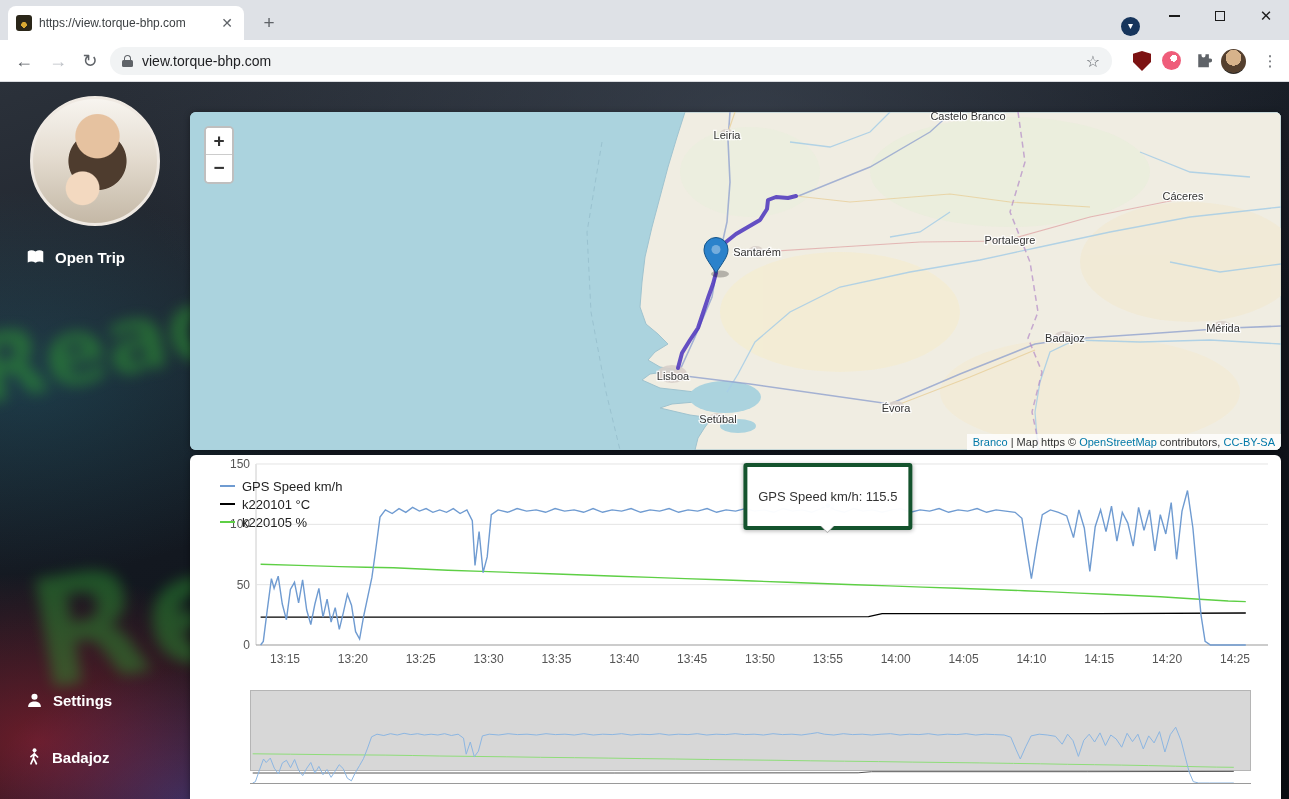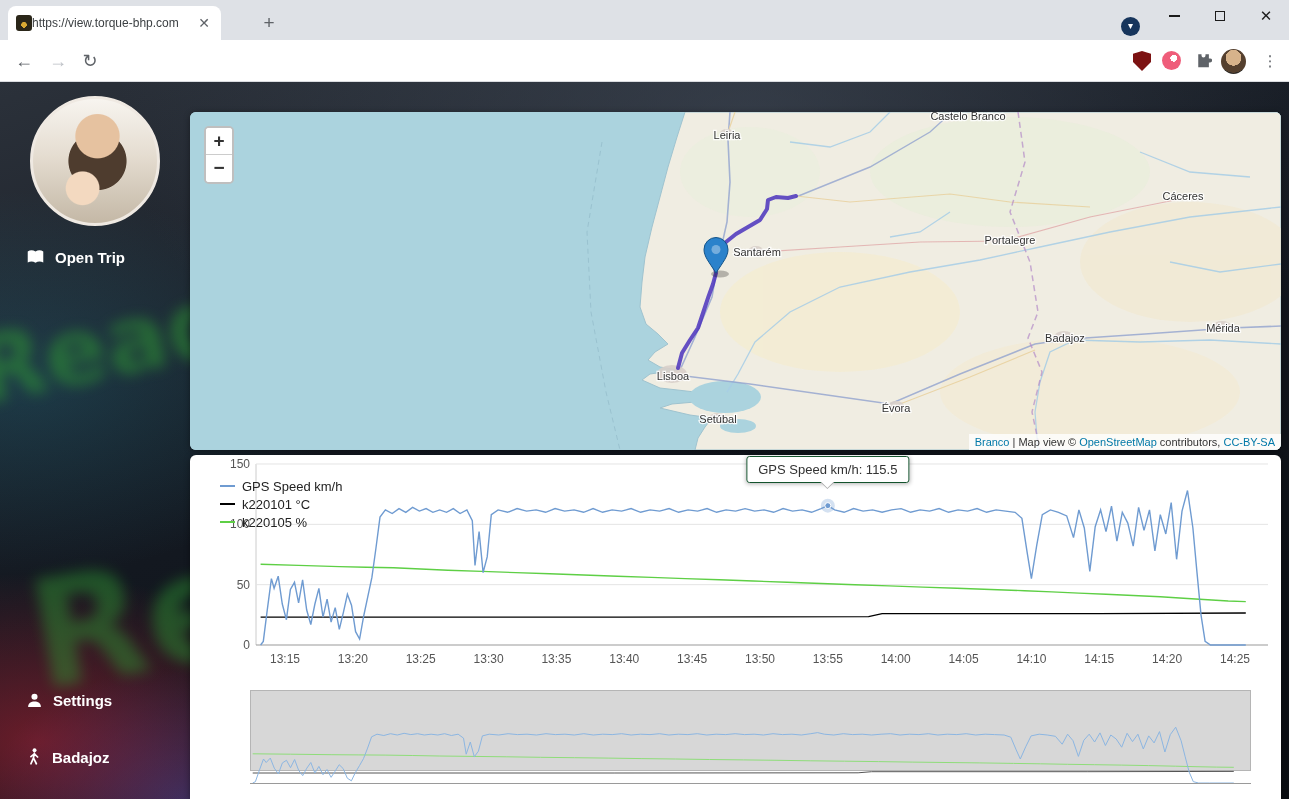--- a/index.html
+++ b/index.html
@@ -1,22 +1,22 @@
 <!DOCTYPE html>
 <html><head>
 <meta charset="utf-8">
 <style>
   * { margin:0; padding:0; box-sizing:border-box; }
   html,body { width:1289px; height:799px; overflow:hidden; font-family:"Liberation Sans", sans-serif; }
   body { position:relative; background:#10141a; }
 
   
   .tabbar { position:absolute; top:0; left:0; width:1289px; height:40px; background:#dee1e6; }
-  .tab { position:absolute; left:8px; top:6px; width:213px; height:34px; background:#fff;
-         border-radius:8px 8px 0 0; display:flex; align-items:center; padding:0 8px; }
+  .tab { position:absolute; left:8px; top:6px; width:236px; height:34px; background:#fff;
+         border-radius:8px 8px 0 0; display:flex; align-items:center; padding:0 8px; gap:7px; }
   .favicon { width:16px; height:16px; border-radius:3px; flex:0 0 16px;
              background: radial-gradient(circle at 50% 62%, #d8a833 0 22%, #2a2619 23% 100%); }
   .tab-title { font-size:12px; color:#3c4043; white-space:nowrap; overflow:hidden; text-overflow:ellipsis; flex:1; }
   .tab-close { font-size:14px; color:#5f6368; width:18px; height:18px; line-height:18px; text-align:center; border-radius:50%; }
   .newtab-btn { position:absolute; left:256px; top:10px; width:26px; height:26px; color:#5f6368;
                 font-size:19px; line-height:25px; text-align:center; border-radius:50%; }
   .tabsearch { position:absolute; left:1121px; top:17px; width:19px; height:19px; border-radius:50%;
                background:#17355c; color:#fff; font-size:10px; line-height:18px; text-align:center; }
   .win-btn { position:absolute; top:0; width:46px; height:32px; display:flex; align-items:center; justify-content:center; color:#1b1b1b; }
   .win-min { right:92px; } .win-max { right:46px; } .win-close { right:0; }
@@ -90,22 +90,22 @@
   .attribution a { color:#0078a8; text-decoration:none; }
 
   
   .chart-panel { position:absolute; left:190px; top:373px; width:1091px; height:344px;
                  background:#fff; border-radius:6px 6px 0 0; box-shadow:0 1px 6px rgba(0,0,0,.4); }
   #main-chart { position:absolute; left:0; top:0; }
   .tick { font-size:12px; fill:#555; font-family:"Liberation Sans",sans-serif; }
   #legend { position:absolute; left:30px; top:22px; }
   .legend-row { display:flex; align-items:center; gap:7px; height:18px; font-size:13px; color:#222; }
   .swatch { display:inline-block; width:15px; height:2px; }
-  #tooltip { position:absolute; top:1px; transform:translateX(-50%); background:rgba(255,255,255,.97);
-             border:1px solid #14532d; border-radius:3px; padding:5px 11px; font-size:13px; color:#333;
+  #tooltip { position:absolute; top:8px; transform:translateX(-50%); background:rgba(255,255,255,.97);
+             border:4px solid #14532d; border-radius:3px; padding:22px 11px; font-size:13px; color:#333;
              box-shadow:0 1px 4px rgba(0,0,0,.3); white-space:nowrap; z-index:5; }
   #tooltip::before { content:''; position:absolute; left:50%; bottom:-7px; transform:translateX(-50%);
              border:7px solid transparent; border-top-color:#a8a8a8; border-bottom:none; }
   #tooltip::after  { content:''; position:absolute; left:50%; bottom:-6px; transform:translateX(-50%);
              border:6px solid transparent; border-top-color:#fff; border-bottom:none; }
   #navigator { position:absolute; left:60px; top:235px; width:1001px; height:109px; overflow:hidden; }
 </style>
 </head>
 <body>
 
@@ -123,20 +123,28 @@
   <div class="win-btn win-max">
       <span class="box"></span>
     </div>
   <div class="win-btn win-close">✕</div>
 </div>
 
 <div class="toolbar">
   <div class="nav-btn nav-back">←</div>
   <div class="nav-btn nav-fwd">→</div>
   <div class="nav-btn nav-reload">↻</div>
+  <div class="omnibox">
+    <span class="lock">
+        <span class="shackle"></span>
+        <span class="body"></span>
+      </span>
+    <span class="url-text">view.torque-bhp.com</span>
+    <span class="star">☆</span>
+  </div>
   <div class="ext-icon ublock"></div>
   <div class="ext-icon pinkext"></div>
   <svg class="ext-icon puzzle" width="20" height="20" viewBox="0 0 16 16">
     <path d="M5 2.5 h2.6 v1 a1.6 1.6 0 0 0 3.2 0 v-1 H13.5 v3.4 h1 a1.6 1.6 0 0 1 0 3.2 h-1 V13 H5 Z" fill="#5f6368"></path>
   </svg>
   <div class="avatar-small"></div>
   <div class="kebab">⋮</div>
 </div>
 
 <div class="app">
@@ -237,21 +245,21 @@
       <g id="marker-g" transform="translate(526,161)">
         <ellipse cx="4" cy="1" rx="9" ry="3.5" fill="rgba(0,0,0,0.25)"></ellipse>
         <path d="M0 0 C-7 -11 -12 -16.5 -12 -23.5 A12 12 0 1 1 12 -23.5 C12 -16.5 7 -11 0 0 Z" fill="#2b82cb" stroke="#145388" stroke-width="1"></path>
         <circle cx="0" cy="-23.5" r="4.5" fill="rgba(255,255,255,0.35)"></circle>
       </g>
     </svg>
     <div class="leaflet-zoom">
       <div class="zoom-btn">+</div>
       <div class="zoom-btn">−</div>
     </div>
-    <div class="attribution"><a href="#">Branco</a><span> | Map view © </span><a href="#">OpenStreetMap</a><span> contributors, </span><a href="#">CC-BY-SA</a></div>
+    <div class="attribution"><a href="#">Branco</a><span> | Map https © </span><a href="#">OpenStreetMap</a><span> contributors, </span><a href="#">CC-BY-SA</a></div>
   </div>
 
   <div class="chart-panel">
     <svg id="main-chart" width="1091" height="222" viewBox="0 0 1091 222">
         <line x1="66" x2="66" y1="9" y2="190" stroke="#ccc"></line>
         <line x1="66" x2="1078" y1="190" y2="190" stroke="#999" stroke-width="1"></line>
         <text x="60" y="194" text-anchor="end" class="tick">0</text>
         <line x1="66" x2="1078" y1="129.6665" y2="129.6665" stroke="#e4e4e4" stroke-width="1"></line>
         <text x="60" y="133.6665" text-anchor="end" class="tick">50</text>
         <line x1="66" x2="1078" y1="69.33300000000001" y2="69.33300000000001" stroke="#e4e4e4" stroke-width="1"></line>

